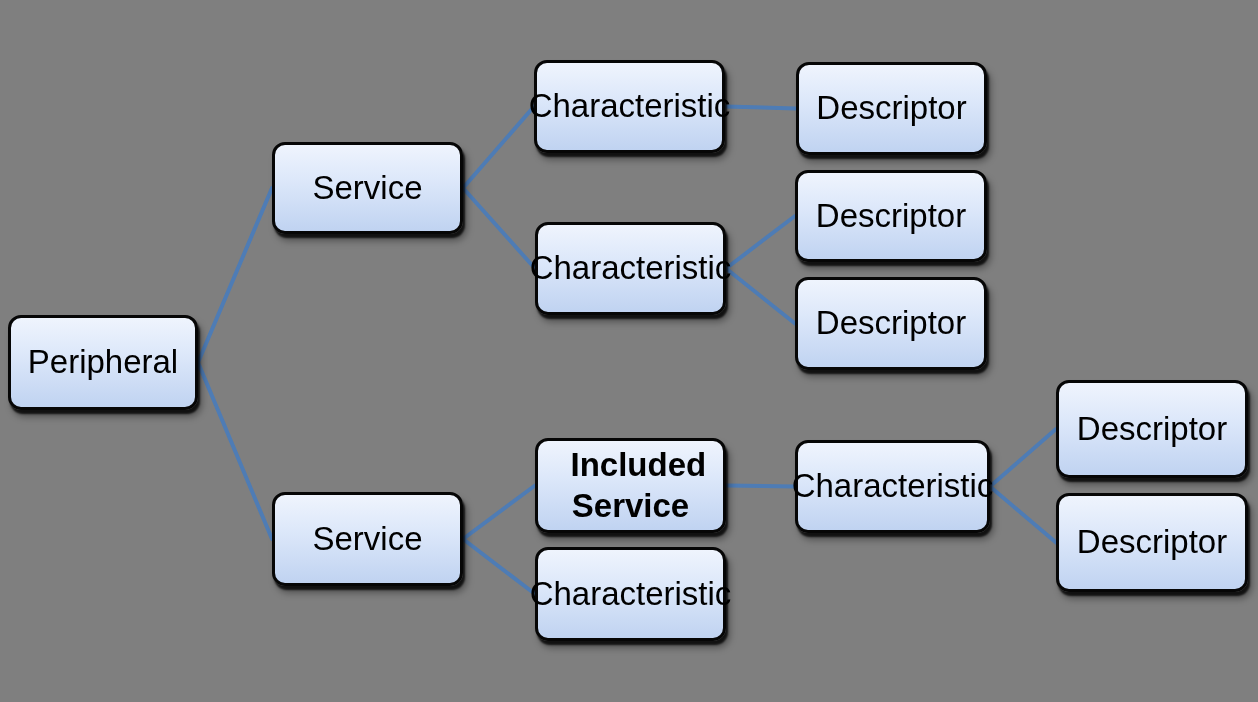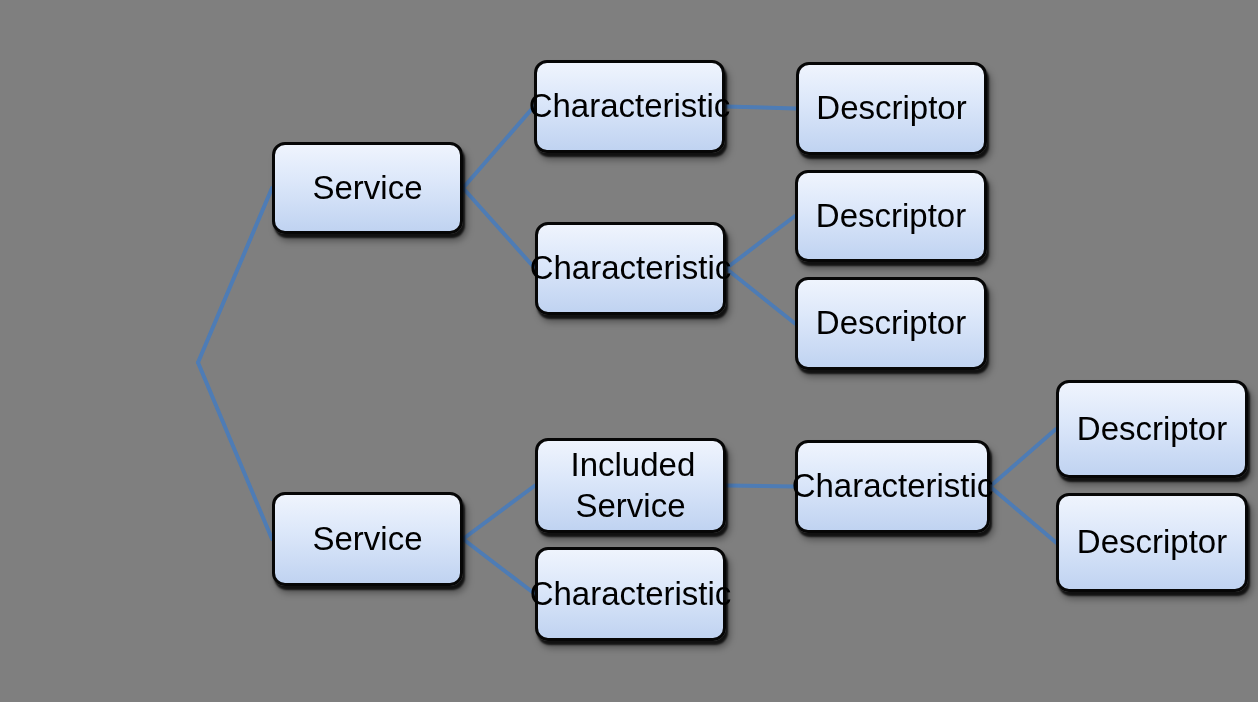--- a/index.html
+++ b/index.html
@@ -30,21 +30,21 @@
     text-align: center;
     border: 3px solid #060606;
     border-radius: 13px;
     background: linear-gradient(180deg, #eff4fd 0%, #dde8fa 40%, #c0d3f1 100%);
     box-shadow: 2px 4px 2px rgba(0,0,0,0.80), 4px 7px 7px rgba(0,0,0,0.35);
     color: #000;
     font-size: 33px;
     line-height: 1.22;
   }
   .node .label { padding: 0 6px; }
-  .node.two-line .label { max-width: 120px; }
+  .node.two-line .label { max-width: 120px; font-weight: bold; }
 
   
   .n-peripheral       { left:   8px; top: 315px; width: 190px; height: 95px; }
   .n-service-1        { left: 272px; top: 142px; width: 191px; height: 92px; }
   .n-characteristic-1 { left: 534px; top:  60px; width: 191px; height: 93px; }
   .n-descriptor-1     { left: 796px; top:  62px; width: 191px; height: 93px; }
   .n-characteristic-2 { left: 535px; top: 222px; width: 191px; height: 93px; }
   .n-descriptor-2     { left: 795px; top: 170px; width: 192px; height: 92px; }
   .n-descriptor-3     { left: 795px; top: 277px; width: 192px; height: 93px; }
   .n-service-2        { left: 272px; top: 492px; width: 191px; height: 94px; }
@@ -66,20 +66,23 @@
       <line x1="725" y1="106.5" x2="796" y2="108.5" stroke="#4e7cb5" stroke-width="4" stroke-linecap="round"></line>
       <line x1="726" y1="268.5" x2="795" y2="216" stroke="#4e7cb5" stroke-width="4" stroke-linecap="round"></line>
       <line x1="726" y1="268.5" x2="795" y2="323.5" stroke="#4e7cb5" stroke-width="4" stroke-linecap="round"></line>
       <line x1="463" y1="539" x2="535" y2="485.5" stroke="#4e7cb5" stroke-width="4" stroke-linecap="round"></line>
       <line x1="463" y1="539" x2="535" y2="594" stroke="#4e7cb5" stroke-width="4" stroke-linecap="round"></line>
       <line x1="726" y1="485.5" x2="795" y2="486.5" stroke="#4e7cb5" stroke-width="4" stroke-linecap="round"></line>
       <line x1="990" y1="486.5" x2="1056" y2="429" stroke="#4e7cb5" stroke-width="4" stroke-linecap="round"></line>
       <line x1="990" y1="486.5" x2="1056" y2="542.5" stroke="#4e7cb5" stroke-width="4" stroke-linecap="round"></line>
     </svg>
 
+  <div class="node n-peripheral">
+    <span class="label">Peripheral</span>
+  </div>
   <div class="node n-service-1">
     <span class="label">Service</span>
   </div>
   <div class="node n-characteristic-1">
     <span class="label">Characteristic</span>
   </div>
   <div class="node n-descriptor-1">
     <span class="label">Descriptor</span>
   </div>
   <div class="node n-characteristic-2">

